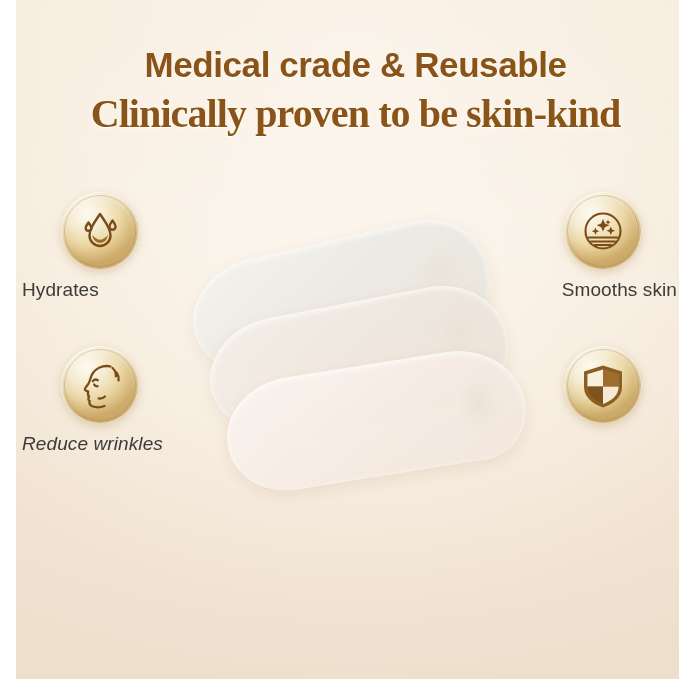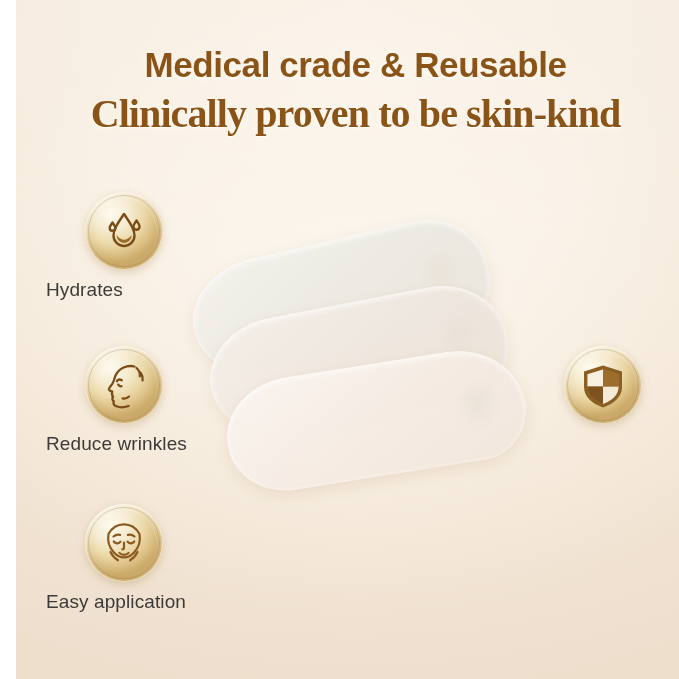--- a/index.html
+++ b/index.html
@@ -78,28 +78,28 @@
     content:"";position:absolute;inset:3px;border-radius:50%;
     border:1px solid rgba(152,116,58,.30);
   }
   .badge svg{position:absolute;left:0;top:0;width:78px;height:78px;}
   .f-label{
     margin-top:9px;font-size:19px;color:#3d3b38;font-weight:400;
     letter-spacing:.1px;white-space:nowrap;
   }
 
   
-  .col-left{left:30px;text-align:left;}
+  .col-left{left:6px;text-align:left;}
   .col-left .badge{margin-left:39px;}
   
   .col-right{right:18px;text-align:right;width:250px;}
   .col-right .badge{margin-left:auto;margin-right:35px;}
 
   .row-1{top:192px;}
-  .row-2{top:346px;}
+  .row-2{top:346px;font-style:italic;}
   .row-3{top:504px;}
 </style>
 </head>
 <body>
 
 <div id="poster">
 
   <div class="headline">
     <span class="hl-line hl-1">Medical crade &amp; Reusable</span>
     <span class="hl-line hl-2">Clinically proven to be skin-kind</span>
@@ -140,39 +140,40 @@
           <path d="M31.8 35.2 c1.2 -1.6 3.4 -2 5 -1"></path>
           <path d="M33.2 38.5 c0.6 1.3 1.9 2 3.3 1.7"></path>
           <path d="M51.5 22 c2.4 2.2 3.6 5.2 3.4 8.3"></path>
           <path d="M55.5 26.5 c1.7 2.4 2.4 5.1 2.1 7.8"></path>
         </g>
       </svg>
     </div>
     <div class="f-label">Reduce wrinkles</div>
   </div>
 
-  <div class="feature col-left row-3">
+
+  <div class="feature col-right row-1">
     <div class="badge">
       <svg viewBox="0 0 78 78">
-        <g fill="none" stroke="#8a5a20" stroke-width="2.2" stroke-linecap="round" stroke-linejoin="round">
-          <path d="M23.5 30 c3.4 -6.2 9.3 -9.6 15.5 -9.6 c6.2 0 12.1 3.4 15.5 9.6 c1.2 6.4 -0.6 13.2 -5.4 18.4 c-2.8 3 -6.3 4.9 -10.1 4.9 c-3.8 0 -7.3 -1.9 -10.1 -4.9 c-4.8 -5.2 -6.6 -12 -5.4 -18.4 Z"></path>
-          <path d="M28.5 32.5 c1.9 -1.6 4.3 -2.2 6.6 -1.6"></path>
-          <path d="M49.5 32.5 c-1.9 -1.6 -4.3 -2.2 -6.6 -1.6"></path>
-          <path d="M28.8 37.5 c1.8 2.4 4.6 2.5 6.6 0.2"></path>
-          <path d="M49.2 37.5 c-1.8 2.4 -4.6 2.5 -6.6 0.2"></path>
-          <path d="M39 38.5 l0 5.2 c0 1 -0.8 1.6 -1.7 1.6"></path>
-          <path d="M34.5 49 c2.8 2.2 6.2 2.2 9 0"></path>
-          <path d="M25.5 48 c1.6 3.4 4.2 6.3 7.4 8.3"></path>
-          <path d="M52.5 48 c-1.6 3.4 -4.2 6.3 -7.4 8.3"></path>
+        <circle cx="39" cy="39" r="17.5" fill="none" stroke="#7a4d18" stroke-width="2.1"></circle>
+        <g fill="#7a4d18">
+          <path d="M39 27 l1.9 4.4 l4.4 1.9 l-4.4 1.9 l-1.9 4.4 l-1.9 -4.4 l-4.4 -1.9 l4.4 -1.9 Z"></path>
+          <path d="M46.8 34.5 l1.3 3 l3 1.3 l-3 1.3 l-1.3 3 l-1.3 -3 l-3 -1.3 l3 -1.3 Z"></path>
+          <path d="M31.5 35.5 l1.1 2.6 l2.6 1.1 l-2.6 1.1 l-1.1 2.6 l-1.1 -2.6 l-2.6 -1.1 l2.6 -1.1 Z"></path>
+          <path d="M44 27.5 l0.8 1.9 l1.9 0.8 l-1.9 0.8 l-0.8 1.9 l-0.8 -1.9 l-1.9 -0.8 l1.9 -0.8 Z"></path>
+        </g>
+        <g stroke="#7a4d18" stroke-width="1.9" stroke-linecap="round">
+          <path d="M24.5 45.5 h29"></path>
+          <path d="M27 49.5 h24"></path>
+          <path d="M30.5 53 h17"></path>
         </g>
       </svg>
     </div>
-    <div class="f-label">Easy application</div>
+    <div class="f-label">Smooths skin</div>
   </div>
-
 
   <div class="feature col-right row-2">
     <div class="badge">
       <defs></defs>
       <svg viewBox="0 0 78 78">
         <path d="M39 19.5 L58 25.5 L58 41 C58 50.5 50.5 57.5 39 61.5 C27.5 57.5 20 50.5 20 41 L20 25.5 Z" fill="#8b5e22"></path>
         <path d="M39 23.5 L54.5 28.3 L54.5 41 C54.5 48.6 48.6 54.4 39 57.9 C29.4 54.4 23.5 48.6 23.5 41 L23.5 28.3 Z" fill="#b48a4a"></path>
         <path d="M39 23.5 L39 40.5 L23.5 40.5 L23.5 28.3 Z" fill="#f7f0df"></path>
         <path d="M39 40.5 L54.5 40.5 L54.5 41 C54.5 48.6 48.6 54.4 39 57.9 Z" fill="#f4ead6"></path>
         <path d="M39 23.5 L54.5 28.3 L54.5 40.5 L39 40.5 Z" fill="#9c6d2c"></path>

